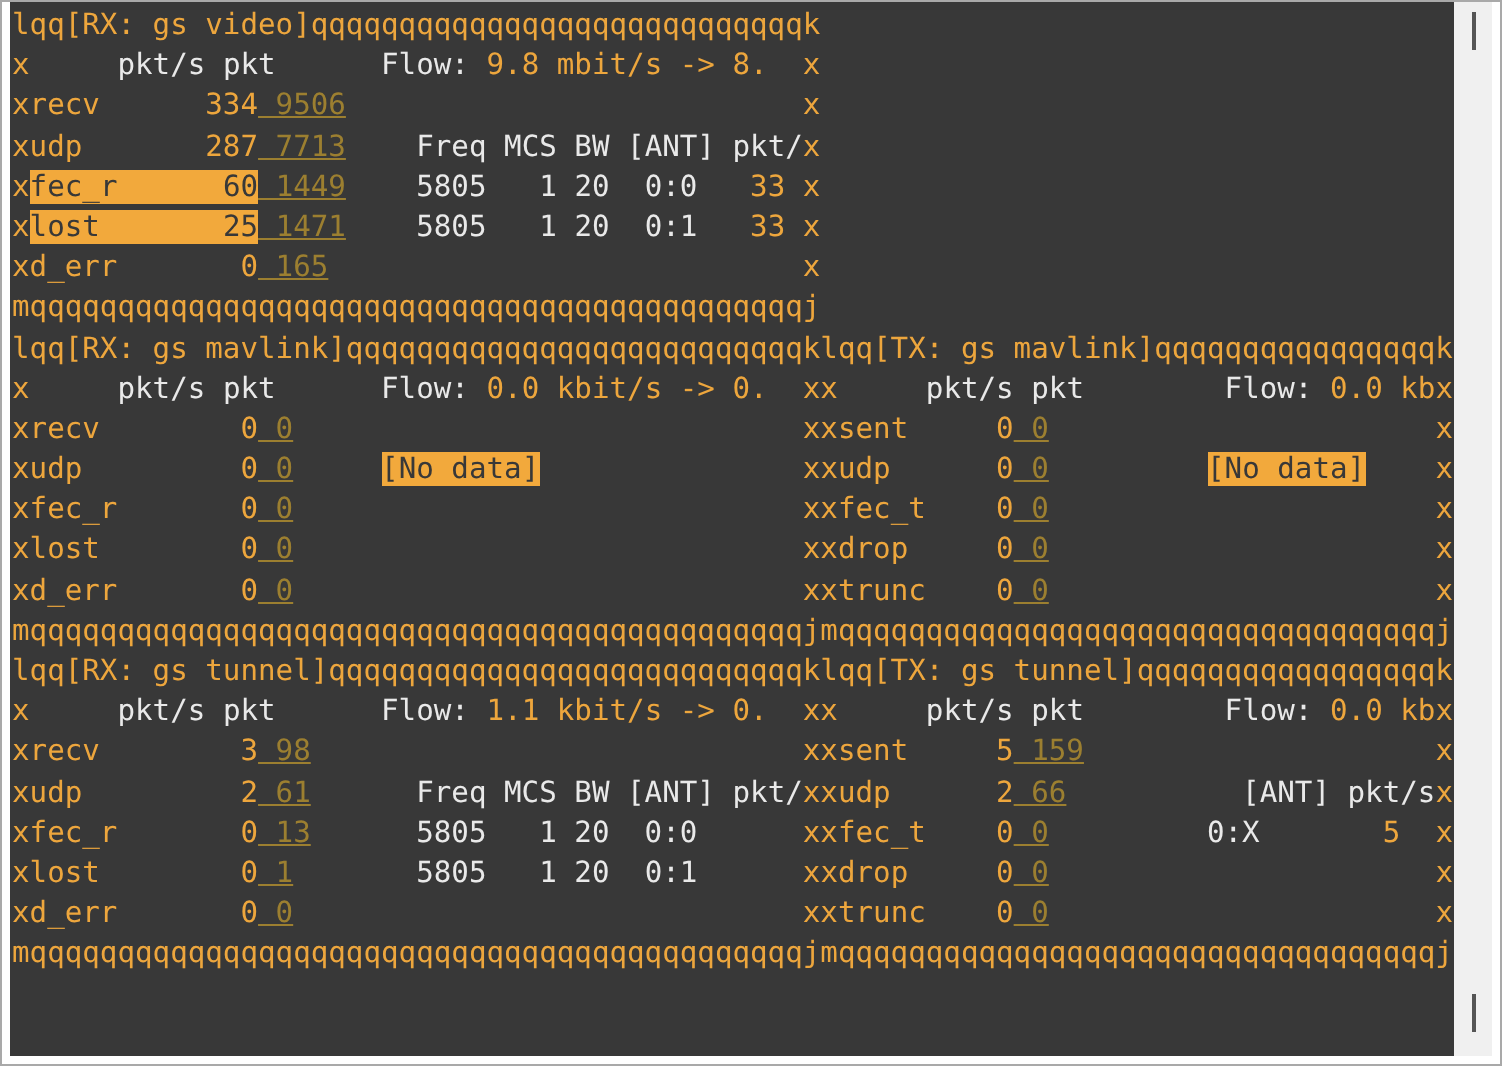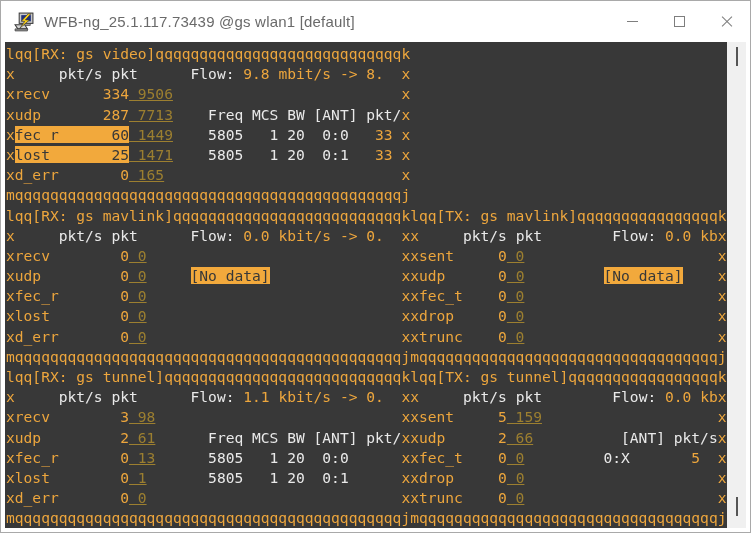--- a/index.html
+++ b/index.html
@@ -40,42 +40,20 @@
   .chev{width:8px;height:8px;border-left:2px solid var(--sb-arrow);border-top:2px solid var(--sb-arrow);}
   .chev-up{transform:rotate(45deg) ;margin-top:2px;}
   .chev-down{transform:rotate(225deg);margin-bottom:2px;}
   .edge-b{height:4px;flex:0 0 4px;background:#fff;}
 </style>
 </head>
 <body>
 
 <div class="window">
 
-  <div class="titlebar">
-    <svg class="win-icon" viewBox="0 0 32 32">
-      <rect x="9" y="3" width="20" height="15" fill="#c9c9c9" stroke="#3a3a3a" stroke-width="1.5"></rect>
-      <rect x="12" y="6" width="14" height="9" fill="#20317a"></rect>
-      <rect x="13" y="18" width="12" height="3" fill="#9a9a9a" stroke="#3a3a3a" stroke-width="1"></rect>
-      <path d="M3 20 L17 20 L21 26 L7 26 Z" fill="#d4d4d4" stroke="#3a3a3a" stroke-width="1.5"></path>
-      <path d="M3 26 L21 26 L21 29 L3 29 Z" fill="#8f8f8f" stroke="#3a3a3a" stroke-width="1"></path>
-      <path d="M22 4 L12 15 L17 15 L10 25 L24 13 L18 13 L26 4 Z" fill="#ffd414" stroke="#3a3a3a" stroke-width="1"></path>
-    </svg>
-    <span class="win-title">WFB-ng_25.1.117.73439 @gs wlan1 [default]</span>
-    <div class="win-btns">
-      <div class="win-btn">
-          <span class="glyph-min"></span>
-        </div>
-      <div class="win-btn">
-          <span class="glyph-max"></span>
-        </div>
-      <div class="win-btn">
-          <span class="glyph-close"></span>
-        </div>
-    </div>
-  </div>
 
   <div class="body">
     <div class="edge-l"></div>
     <div class="term" id="term"><div class="ln"><span class="b">lqq[RX: gs video]qqqqqqqqqqqqqqqqqqqqqqqqqqqqk</span></div><div class="ln"><span class="b">x</span><span class="w">     pkt/s pkt      Flow: </span><span class="b">9.8 mbit/s -&gt; 8.  x</span></div><div class="ln"><span class="b">xrecv      334</span><span class="d"> 9506</span><span class="b">                          x</span></div><div class="ln"><span class="b">xudp       287</span><span class="d"> 7713</span><span class="w">    Freq MCS BW [ANT] pkt/</span><span class="b">x</span></div><div class="ln"><span class="b">x</span><span class="h">fec_r      60</span><span class="d"> 1449</span><span class="w">    5805   1 20  0:0</span><span class="b">   33 x</span></div><div class="ln"><span class="b">x</span><span class="h">lost       25</span><span class="d"> 1471</span><span class="w">    5805   1 20  0:1</span><span class="b">   33 x</span></div><div class="ln"><span class="b">xd_err       0</span><span class="d"> 165</span><span class="b">                           x</span></div><div class="ln"><span class="b">mqqqqqqqqqqqqqqqqqqqqqqqqqqqqqqqqqqqqqqqqqqqqj</span></div><div class="ln"><span class="b">lqq[RX: gs mavlink]qqqqqqqqqqqqqqqqqqqqqqqqqqklqq[TX: gs mavlink]qqqqqqqqqqqqqqqqk</span></div><div class="ln"><span class="b">x</span><span class="w">     pkt/s pkt      Flow: </span><span class="b">0.0 kbit/s -&gt; 0.  xx</span><span class="w">     pkt/s pkt        Flow: </span><span class="b">0.0 kbx</span></div><div class="ln"><span class="b">xrecv        0</span><span class="d"> 0</span><span class="b">                             xxsent     0</span><span class="d"> 0</span><span class="b">                      x</span></div><div class="ln"><span class="b">xudp         0</span><span class="d"> 0</span><span class="b">     </span><span class="h">[No data]</span><span class="b">               xxudp      0</span><span class="d"> 0</span><span class="b">         </span><span class="h">[No data]</span><span class="b">    x</span></div><div class="ln"><span class="b">xfec_r       0</span><span class="d"> 0</span><span class="b">                             xxfec_t    0</span><span class="d"> 0</span><span class="b">                      x</span></div><div class="ln"><span class="b">xlost        0</span><span class="d"> 0</span><span class="b">                             xxdrop     0</span><span class="d"> 0</span><span class="b">                      x</span></div><div class="ln"><span class="b">xd_err       0</span><span class="d"> 0</span><span class="b">                             xxtrunc    0</span><span class="d"> 0</span><span class="b">                      x</span></div><div class="ln"><span class="b">mqqqqqqqqqqqqqqqqqqqqqqqqqqqqqqqqqqqqqqqqqqqqjmqqqqqqqqqqqqqqqqqqqqqqqqqqqqqqqqqqj</span></div><div class="ln"><span class="b">lqq[RX: gs tunnel]qqqqqqqqqqqqqqqqqqqqqqqqqqqklqq[TX: gs tunnel]qqqqqqqqqqqqqqqqqk</span></div><div class="ln"><span class="b">x</span><span class="w">     pkt/s pkt      Flow: </span><span class="b">1.1 kbit/s -&gt; 0.  xx</span><span class="w">     pkt/s pkt        Flow: </span><span class="b">0.0 kbx</span></div><div class="ln"><span class="b">xrecv        3</span><span class="d"> 98</span><span class="b">                            xxsent     5</span><span class="d"> 159</span><span class="b">                    x</span></div><div class="ln"><span class="b">xudp         2</span><span class="d"> 61</span><span class="w">      Freq MCS BW [ANT] pkt/</span><span class="b">xxudp      2</span><span class="d"> 66</span><span class="w">          [ANT] pkt/s</span><span class="b">x</span></div><div class="ln"><span class="b">xfec_r       0</span><span class="d"> 13</span><span class="w">      5805   1 20  0:0</span><span class="b">      xxfec_t    0</span><span class="d"> 0</span><span class="w">         0:X</span><span class="b">       5  x</span></div><div class="ln"><span class="b">xlost        0</span><span class="d"> 1</span><span class="w">       5805   1 20  0:1</span><span class="b">      xxdrop     0</span><span class="d"> 0</span><span class="b">                      x</span></div><div class="ln"><span class="b">xd_err       0</span><span class="d"> 0</span><span class="b">                             xxtrunc    0</span><span class="d"> 0</span><span class="b">                      x</span></div><div class="ln"><span class="b">mqqqqqqqqqqqqqqqqqqqqqqqqqqqqqqqqqqqqqqqqqqqqjmqqqqqqqqqqqqqqqqqqqqqqqqqqqqqqqqqqj</span></div></div>
     <div class="scrollbar">
       <div><span class="chev chev-up"></span></div>
       <div><span class="chev chev-down"></span></div>
     </div>
     <div class="edge-r"></div>
   </div>

